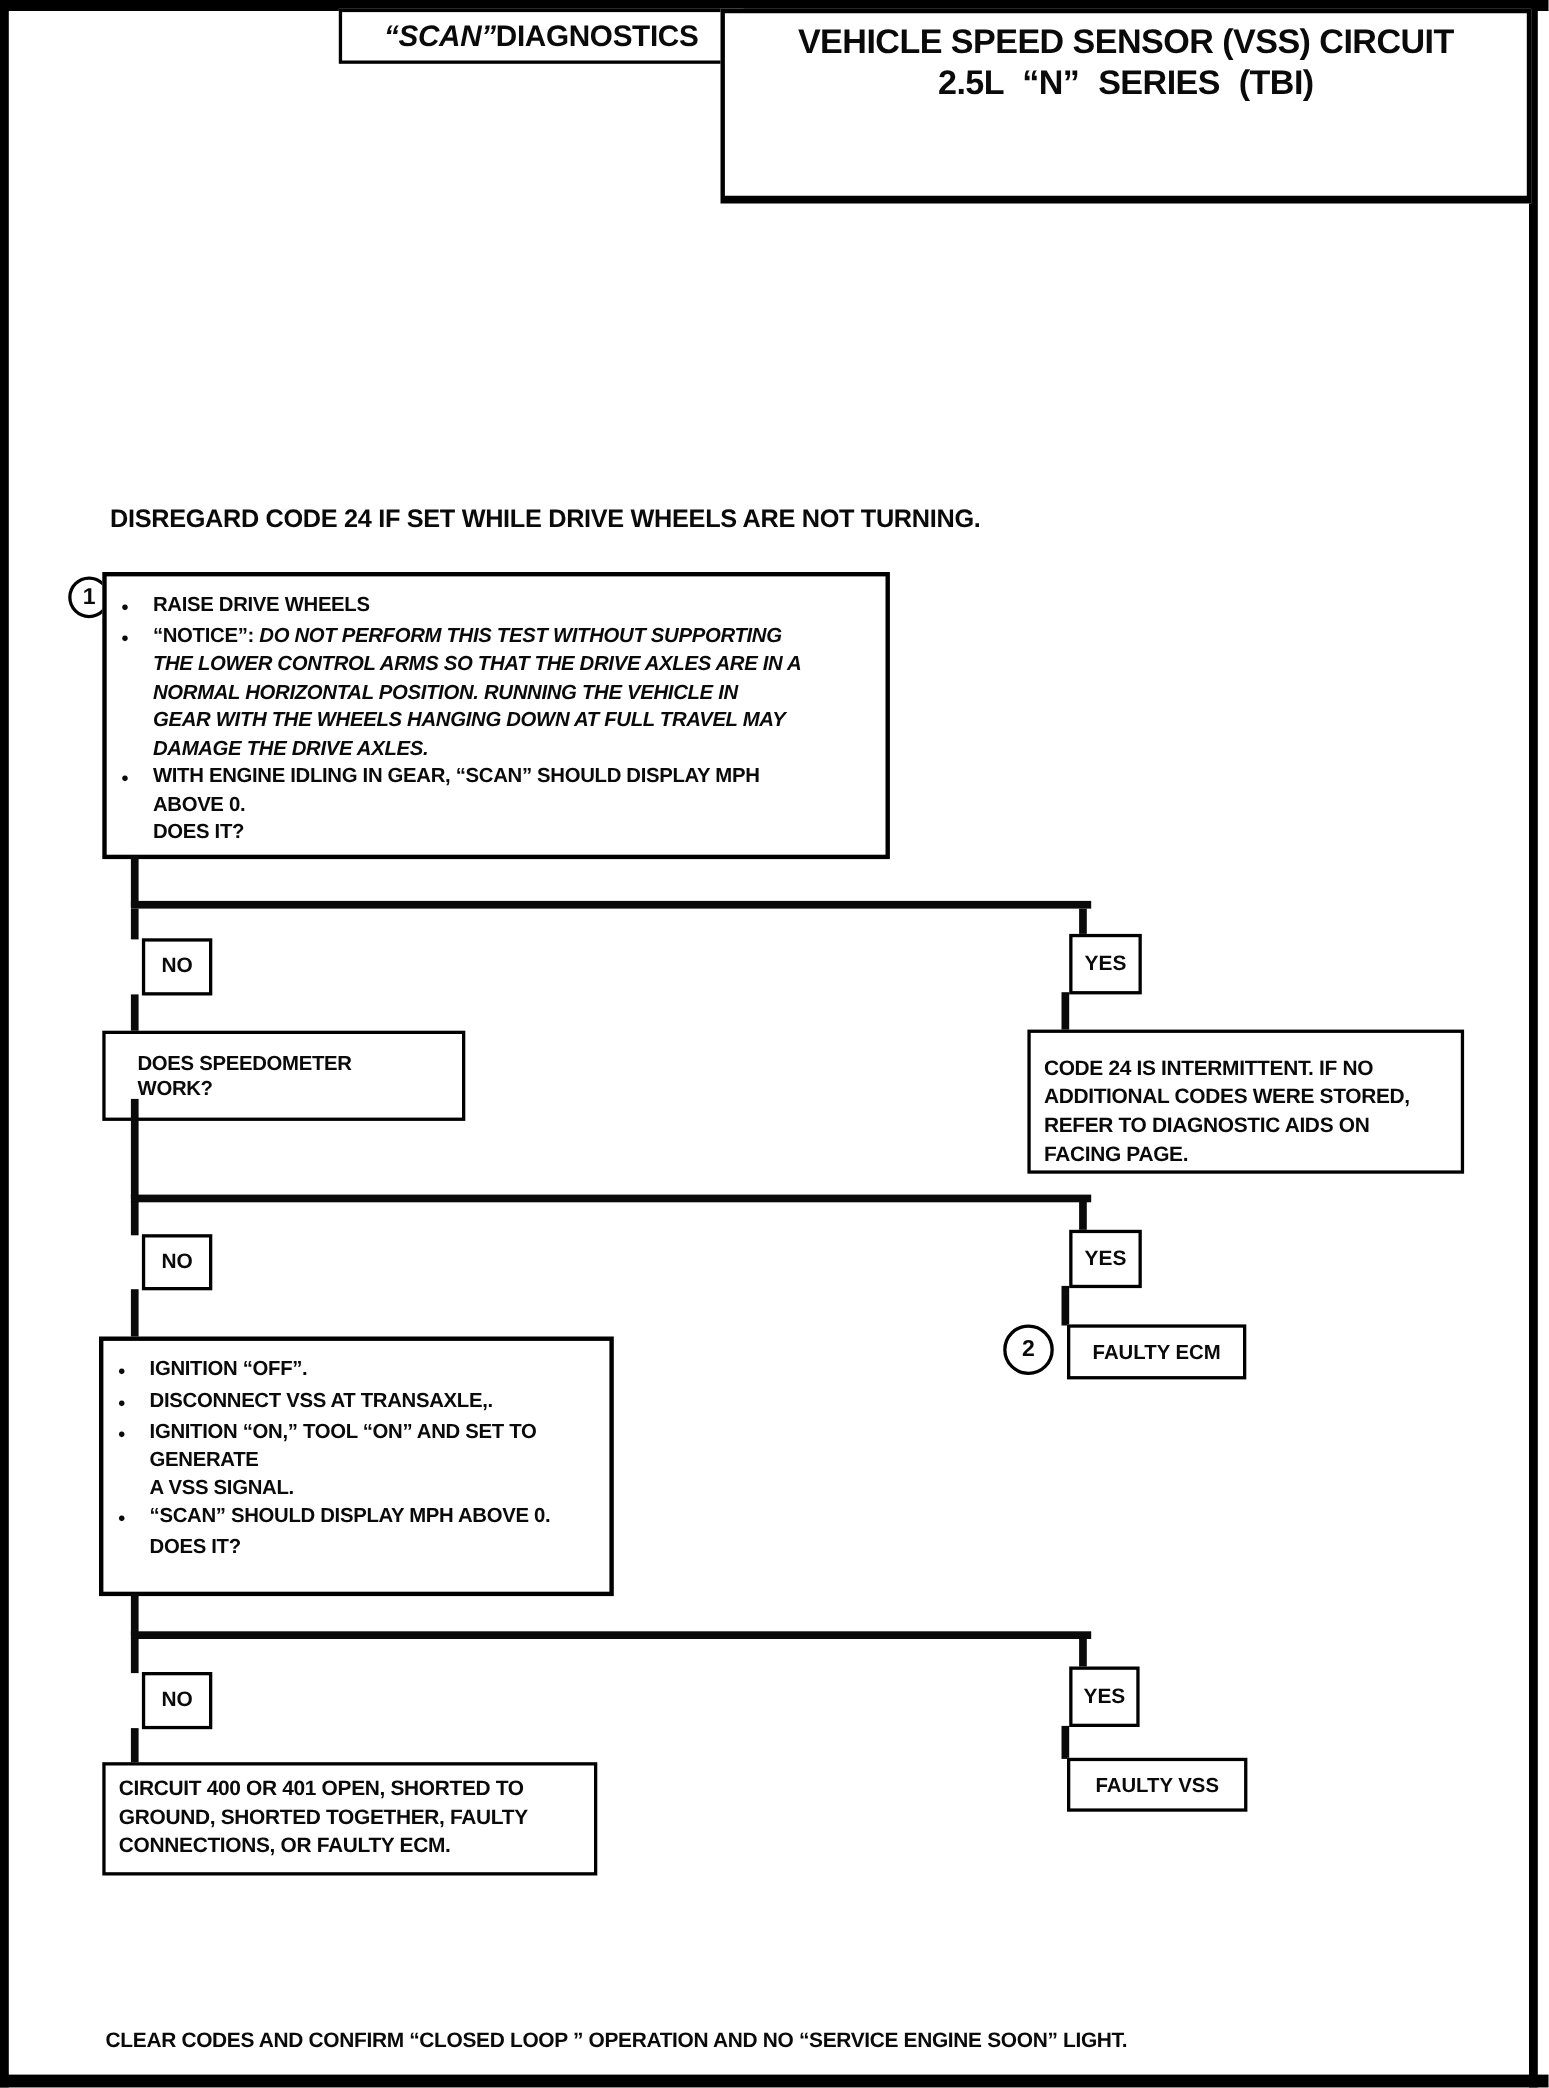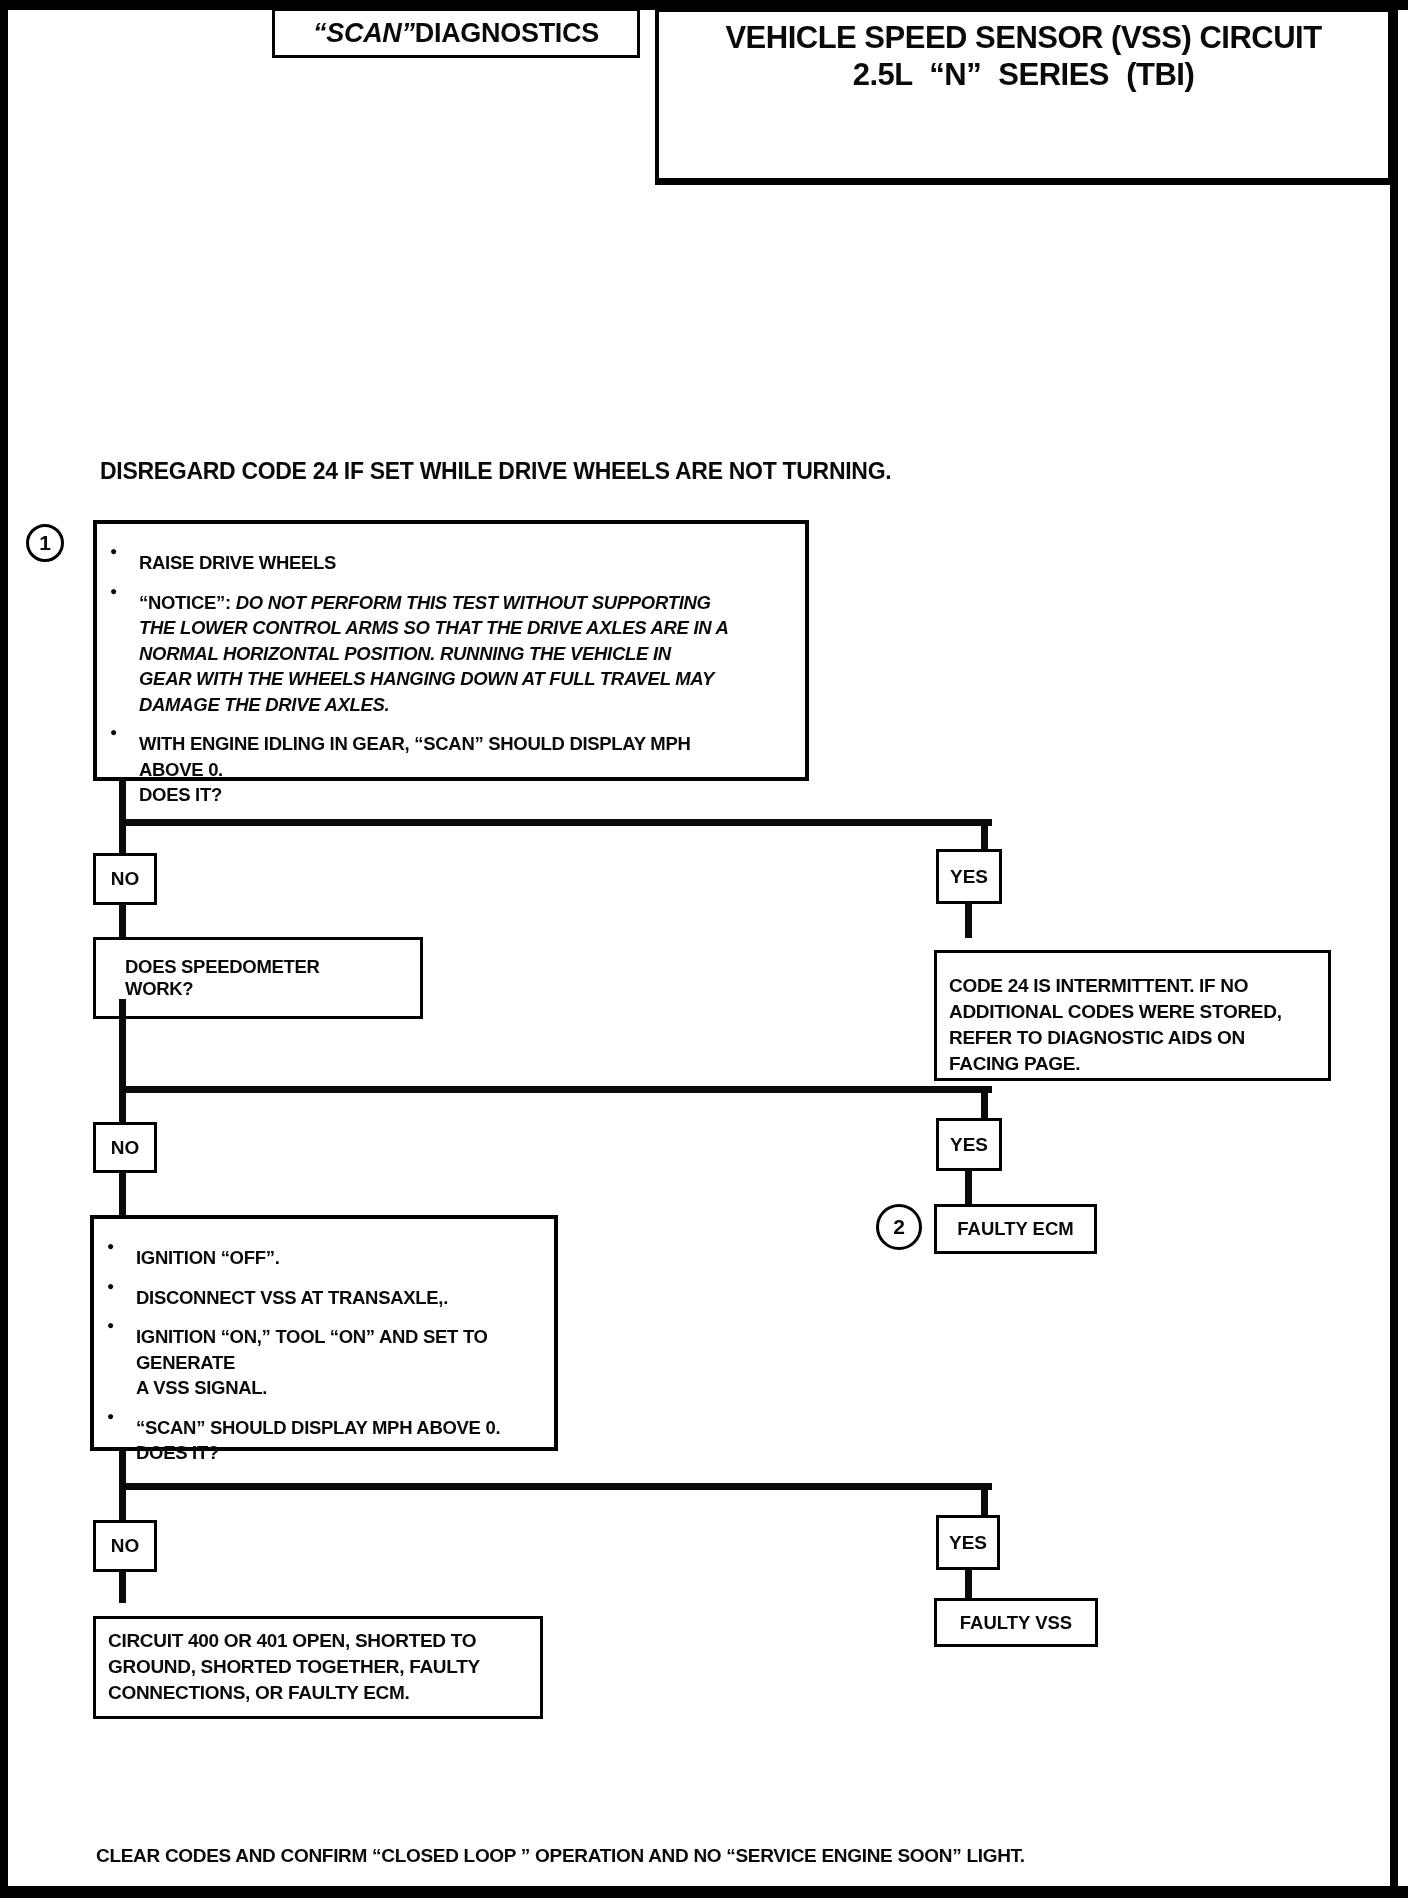--- a/index.html
+++ b/index.html
@@ -5,22 +5,22 @@
   html,body { margin:0; padding:0; background:#ffffff; }
   .page {
     position:relative; width:1408px; height:1898px; background:#fff;
     font-family:"Liberation Sans", sans-serif; font-weight:700; color:#0a0a0a;
     overflow:hidden;
   }
   .abs { position:absolute; box-sizing:border-box; }
   .bar { position:absolute; background:#000; }
   .fbox { position:absolute; box-sizing:border-box; border:3px solid #000; background:#fff; }
   .line { position:absolute; background:#0a0a0a; }
-  .pre { white-space:pre-line;margin-top:14px; }
-  .center { display:flex; align-items:center; justify-content:center; }
+  .pre { white-space:pre-line; }
+  .center { display:flex; align-items:center; justify-content:center;margin-left:36px; }
 
   .scan-hdr { left:272px; top:8px; width:368px; height:50px; font-size:27px; letter-spacing:-0.3px; }
   .scan-hdr .q { font-style:italic; }
 
   .title-box { left:655px; top:8px; width:737px; height:177px; border-width:4px; border-bottom-width:7px; text-align:center; padding-top:8px; }
   .code24 { font-size:45px; line-height:1.15; letter-spacing:-0.5px; }
   .tline  { font-size:31px; line-height:1.18; letter-spacing:-0.5px; }
   .tline2 { word-spacing:9px; }
 
   .note { left:100px; top:458px; font-size:23px; letter-spacing:-0.3px; }

